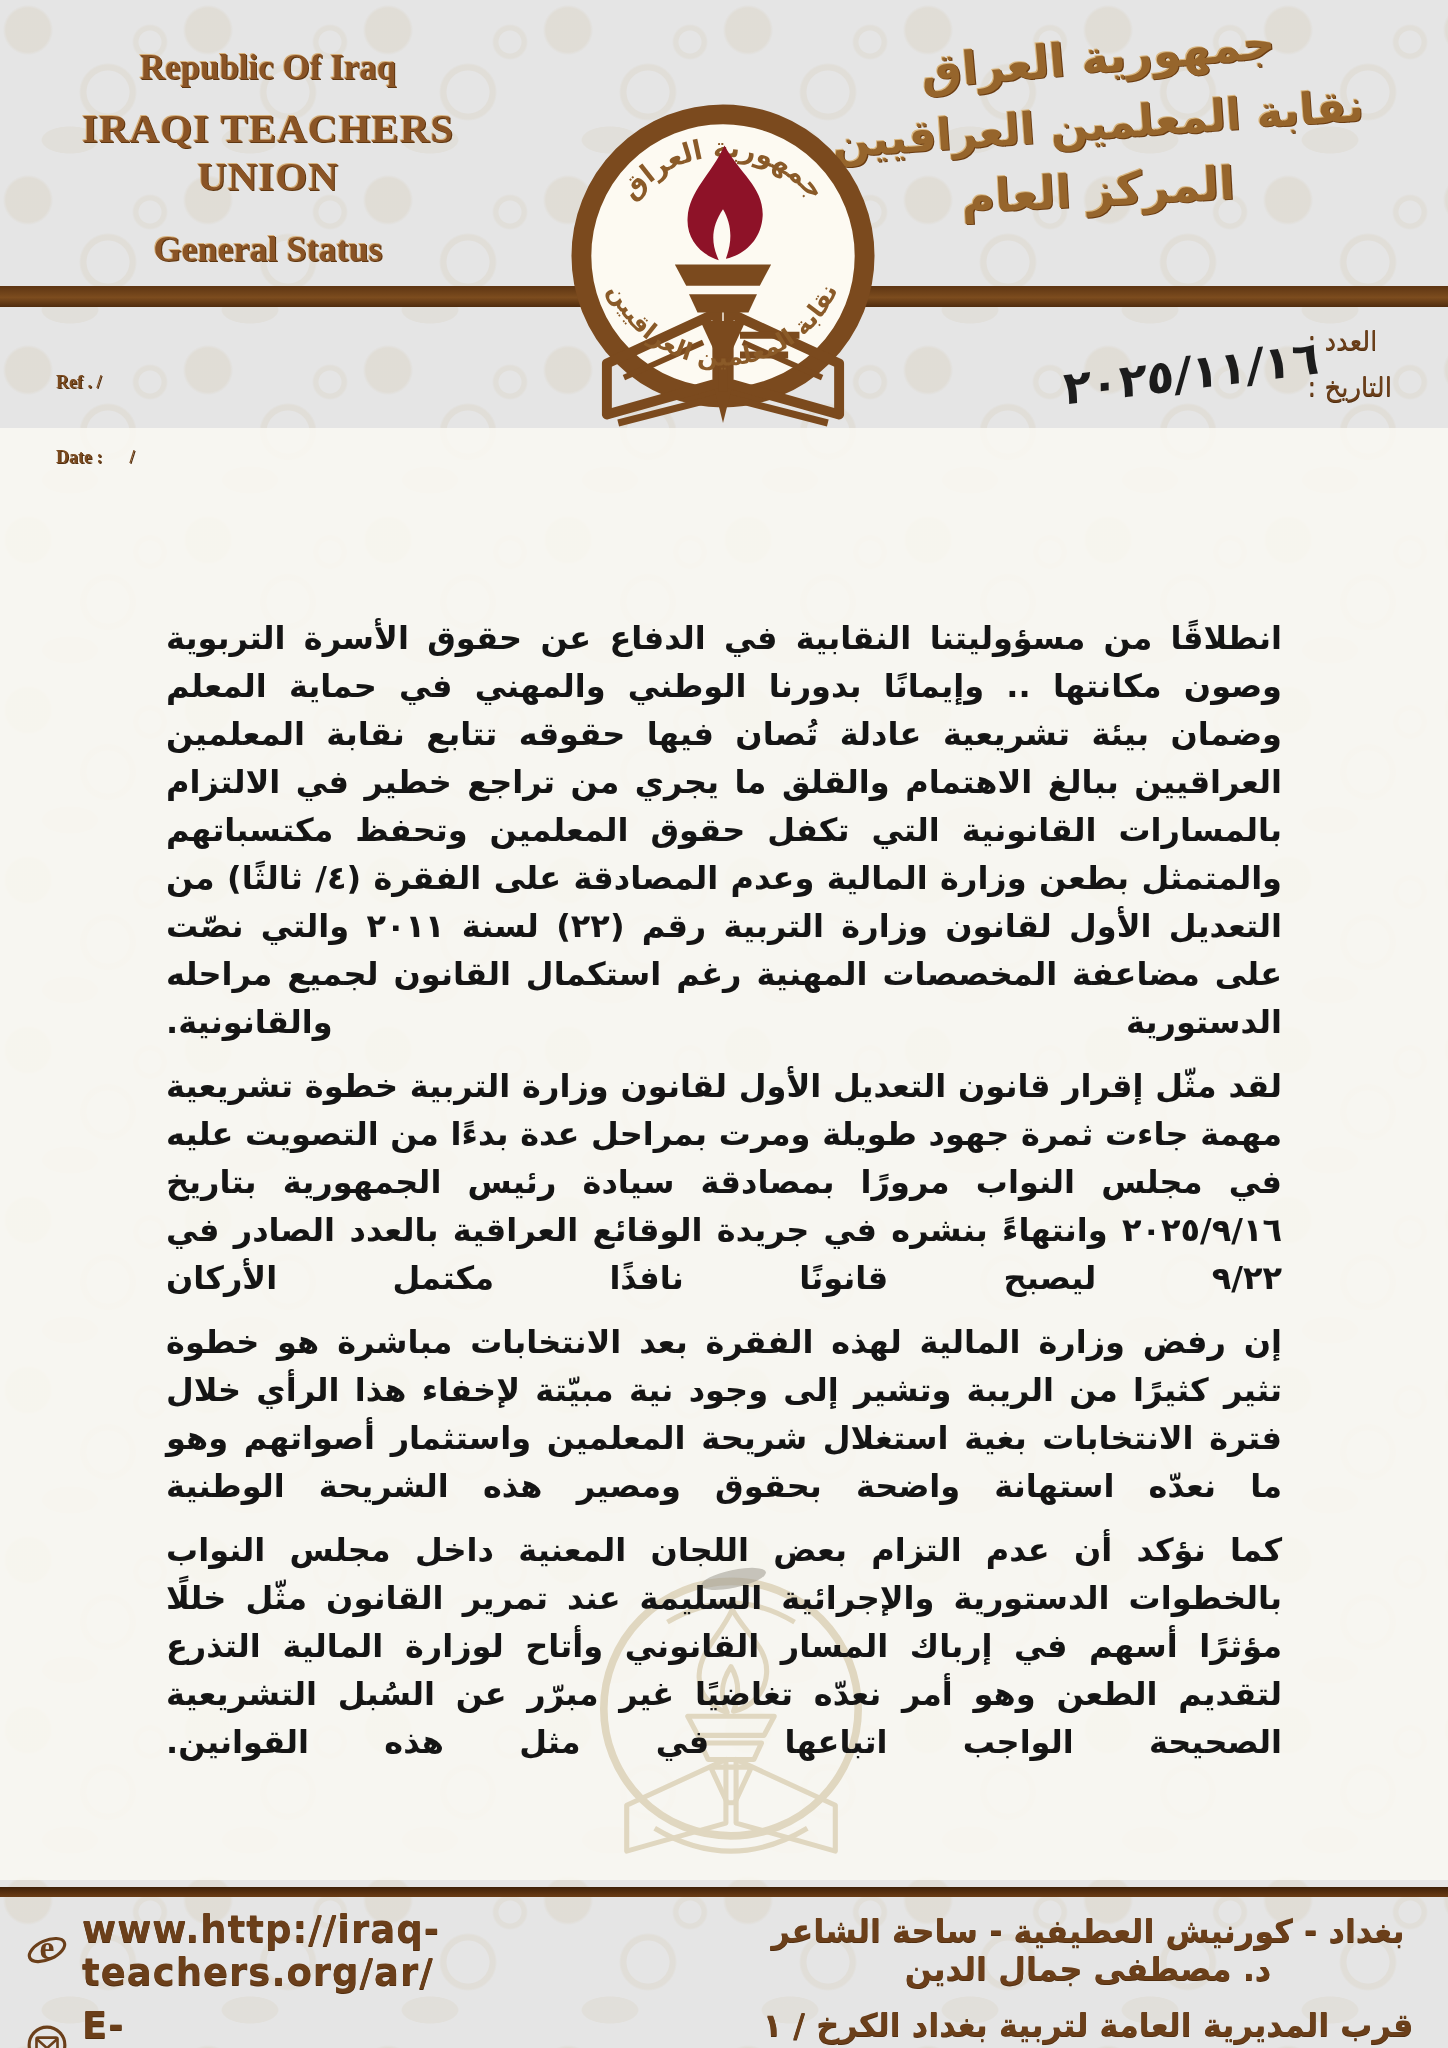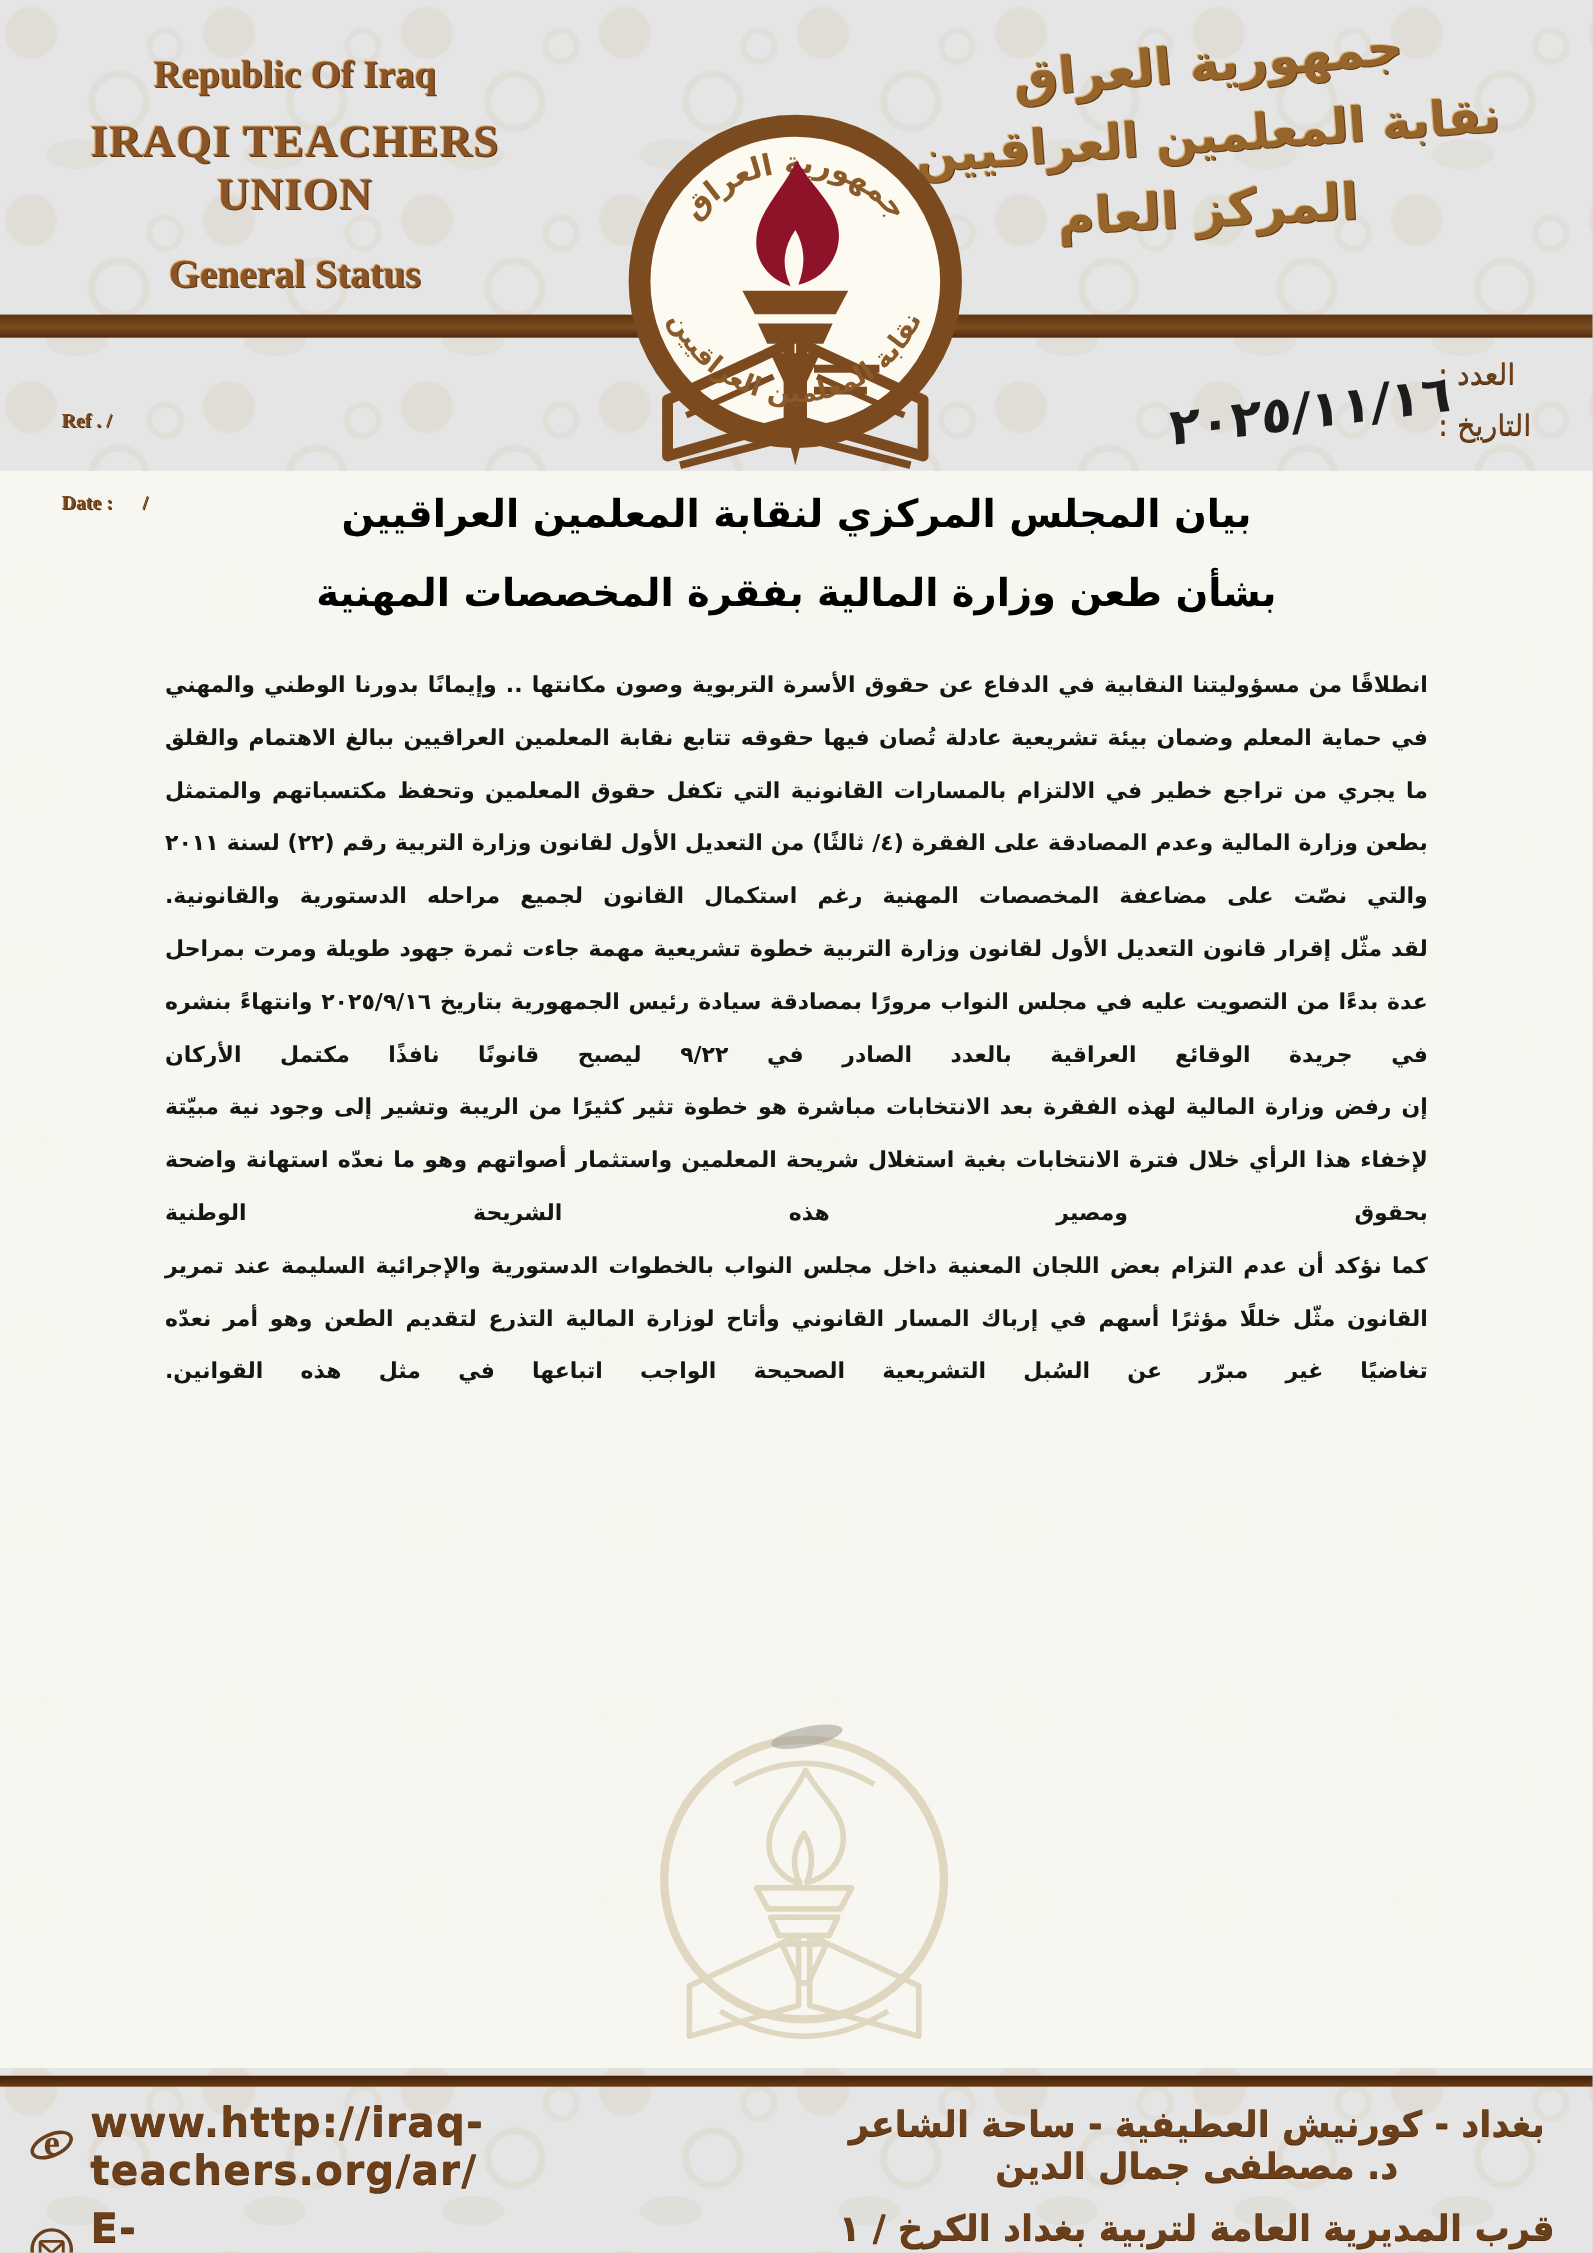--- a/index.html
+++ b/index.html
@@ -52,21 +52,21 @@
               font-size:26px; text-align:left; z-index:2;}
   .meta-right div{margin-bottom:16px; text-shadow:0 1px 0 #4f2c0e;}
   .hand-date{position:absolute; right:128px; top:346px; font-size:46px; color:#1c1c1c;
              transform:rotate(-7deg) skewX(-6deg); letter-spacing:5px; z-index:2; font-weight:bold;}
 
   
   .doc-title{position:absolute; left:0; right:0; top:448px; text-align:center; color:#000; z-index:2;}
   .doc-title div{font-size:35px; font-weight:bold; margin-bottom:32px;}
   .bodytext{position:absolute; left:150px; right:150px; top:598px; z-index:2;
             direction:rtl; color:#151515;}
-  .bodytext p{margin:0; font-size:20px; font-weight:bold; line-height:48px;
+  .bodytext p{margin:16px; font-size:32px; font-weight:bold; line-height:48px;
               text-align:justify; text-align-last:justify;}
 
   
   .watermark{position:absolute; left:578px; top:1556px; width:306px; height:318px; z-index:1; opacity:.85;}
 
   
   .foot-rule{position:absolute; left:0; top:1887px; width:100%; height:10px;
              background:linear-gradient(180deg,#3f2108,#6b3c15); z-index:2;}
   .foot-left{position:absolute; left:26px; top:1908px; width:710px; color:#6b3f1a; z-index:2;}
   .foot-line{display:flex; align-items:center; gap:14px; margin-bottom:10px;}
@@ -136,24 +136,20 @@
   <div class="meta-left layer">
     <div>Ref . /</div>
     <div>Date :      /</div>
   </div>
   <div class="meta-right layer" dir="rtl">
     <div>العدد :</div>
     <div>التاريخ :</div>
   </div>
   <div class="hand-date layer" dir="rtl">٢٠٢٥/١١/١٦</div>
 
-  <div class="doc-title layer" dir="rtl">
-    <div>بيان المجلس المركزي لنقابة المعلمين العراقيين</div>
-    <div>بشأن طعن وزارة المالية بفقرة المخصصات المهنية</div>
-  </div>
 
   <div class="bodytext layer">
     <p>انطلاقًا من مسؤوليتنا النقابية في الدفاع عن حقوق الأسرة التربوية وصون مكانتها .. وإيمانًا بدورنا الوطني والمهني في حماية المعلم وضمان بيئة تشريعية عادلة تُصان فيها حقوقه تتابع نقابة المعلمين العراقيين ببالغ الاهتمام والقلق ما يجري من تراجع خطير في الالتزام بالمسارات القانونية التي تكفل حقوق المعلمين وتحفظ مكتسباتهم والمتمثل بطعن وزارة المالية وعدم المصادقة على الفقرة (٤/ ثالثًا) من التعديل الأول لقانون وزارة التربية رقم (٢٢) لسنة ٢٠١١ والتي نصّت على مضاعفة المخصصات المهنية رغم استكمال القانون لجميع مراحله الدستورية والقانونية.</p>
     <p>لقد مثّل إقرار قانون التعديل الأول لقانون وزارة التربية خطوة تشريعية مهمة جاءت ثمرة جهود طويلة ومرت بمراحل عدة بدءًا من التصويت عليه في مجلس النواب مرورًا بمصادقة سيادة رئيس الجمهورية بتاريخ ٢٠٢٥/٩/١٦ وانتهاءً بنشره في جريدة الوقائع العراقية بالعدد الصادر في ٩/٢٢ ليصبح قانونًا نافذًا مكتمل الأركان</p>
     <p>إن رفض وزارة المالية لهذه الفقرة بعد الانتخابات مباشرة هو خطوة تثير كثيرًا من الريبة وتشير إلى وجود نية مبيّتة لإخفاء هذا الرأي خلال فترة الانتخابات بغية استغلال شريحة المعلمين واستثمار أصواتهم وهو ما نعدّه استهانة واضحة بحقوق ومصير هذه الشريحة الوطنية</p>
     <p>كما نؤكد أن عدم التزام بعض اللجان المعنية داخل مجلس النواب بالخطوات الدستورية والإجرائية السليمة عند تمرير القانون مثّل خللًا مؤثرًا أسهم في إرباك المسار القانوني وأتاح لوزارة المالية التذرع لتقديم الطعن وهو أمر نعدّه تغاضيًا غير مبرّر عن السُبل التشريعية الصحيحة الواجب اتباعها في مثل هذه القوانين.</p>
   </div>
 
   <div class="watermark">
     <svg viewBox="0 0 240 250" width="306" height="318">

